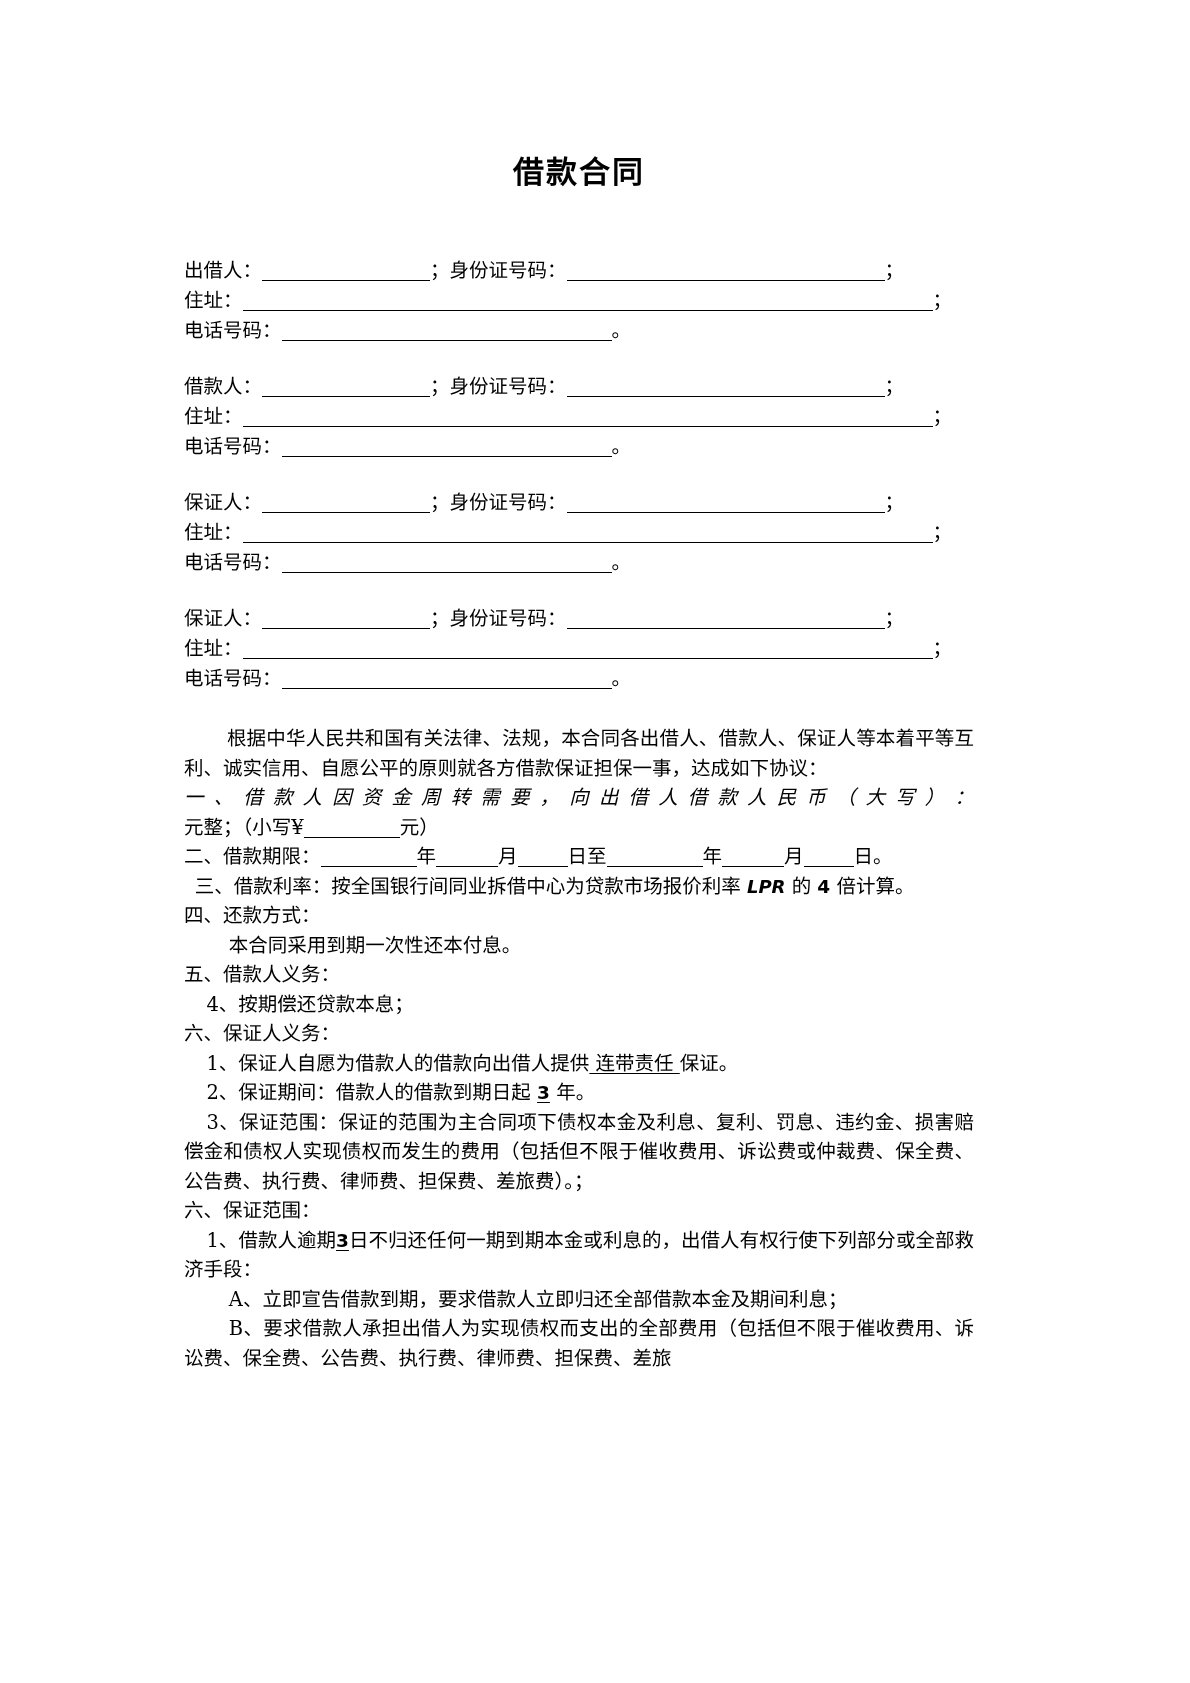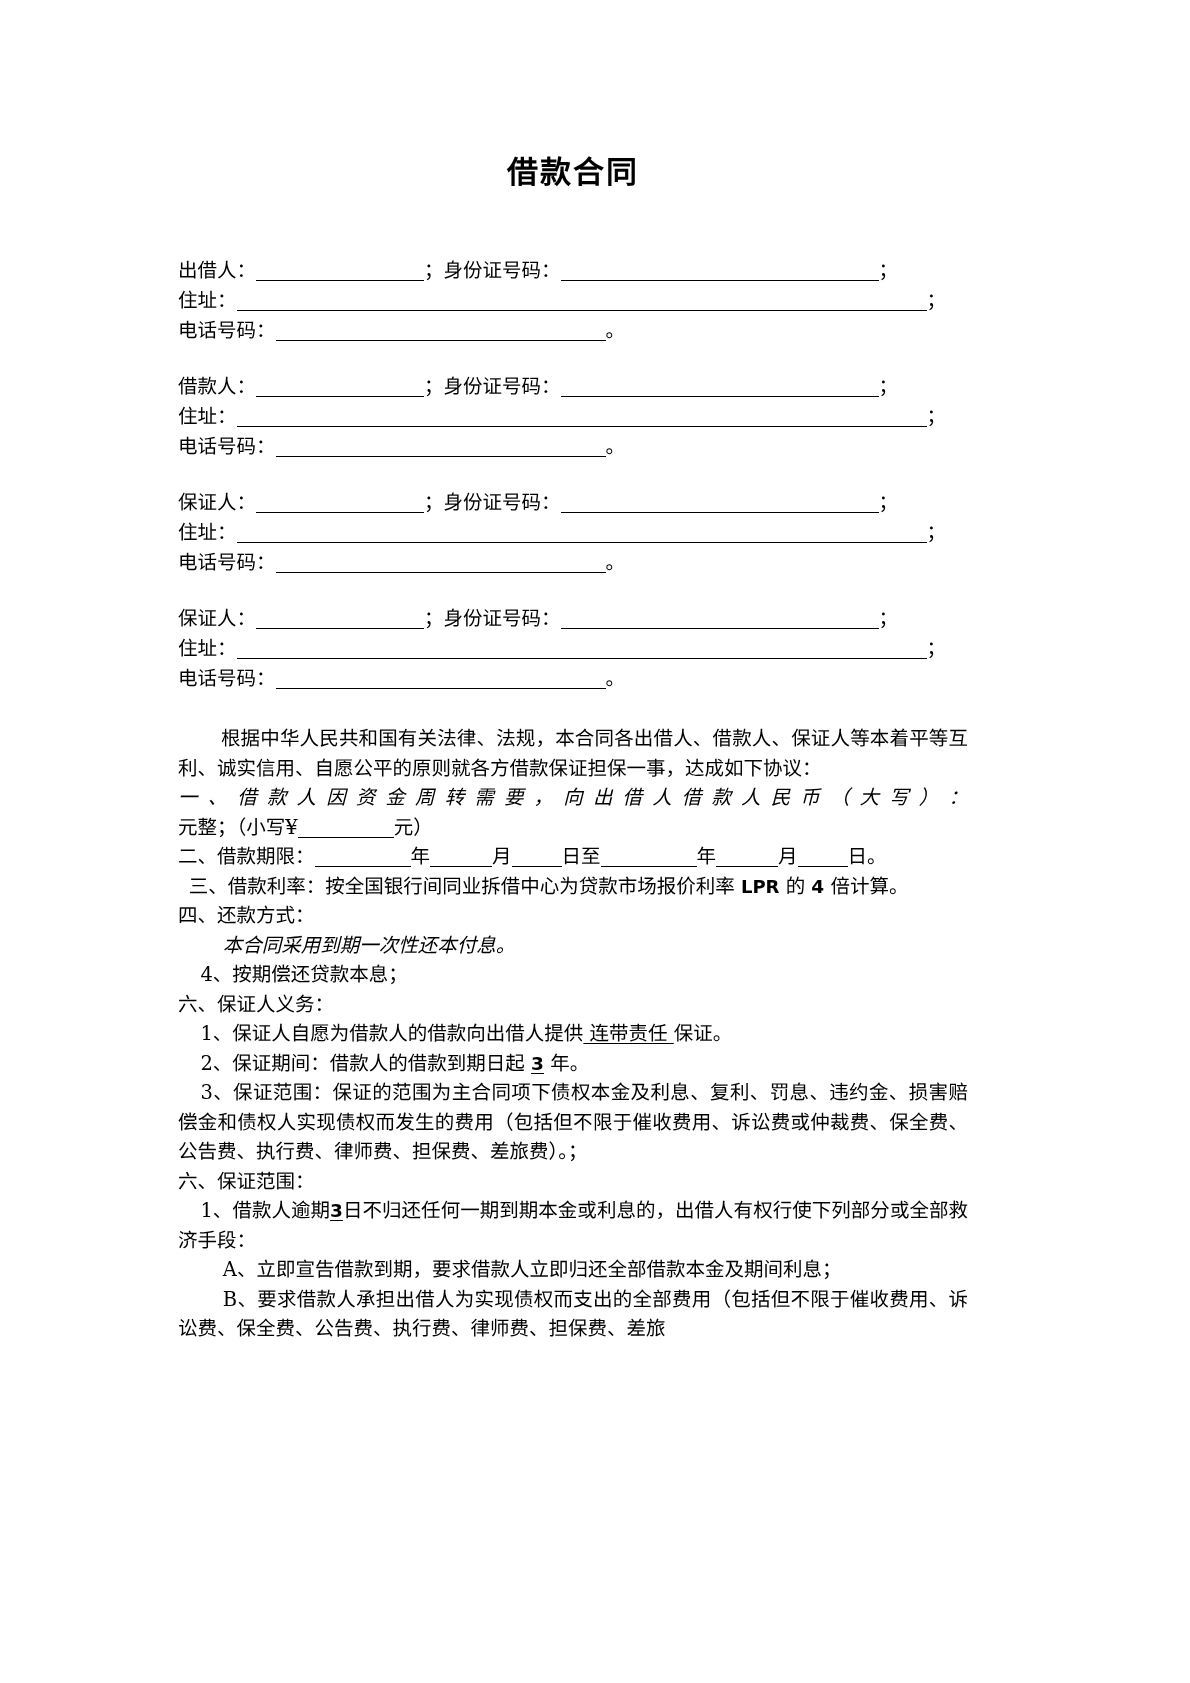--- a/index.html
+++ b/index.html
@@ -16,21 +16,21 @@
     position: relative;
     width: 1190px;
     height: 1683px;
     margin: 0 auto;
     background: #ffffff;
     overflow: hidden;
     box-sizing: border-box;
   }
   .content {
     position: absolute;
-    left: 178px;
+    left: 184px;
     top: 0;
     width: 790px;
   }
 
   
   .doc-title {
     text-align: center;
     font-size: 31px;
     font-weight: bold;
     letter-spacing: 2px;
@@ -85,21 +85,20 @@
     text-align-last: justify;
     font-style: italic;
   }
   .sub1 {
     margin: 0;
     padding-left: 1.15em;
   }
   .sub2 {
     margin: 0;
     padding-left: 2.3em;
-    font-style: italic;
   }
   .sub-hang {
     margin: 0;
     text-indent: 1.15em;
     text-align: justify;
   }
   .sub-hang2 {
     margin: 0;
     text-indent: 2.3em;
     text-align: justify;
@@ -110,20 +109,21 @@
     text-align: justify;
   }
   .u {
     text-decoration: underline;
     text-underline-offset: 3px;
   }
   .lat {
     font-family: "DejaVu Sans", "Liberation Sans", sans-serif;
     font-weight: bold;
     font-size: 18px;
+    font-style: italic;
   }
   .num {
     font-family: "DejaVu Sans", "Liberation Sans", sans-serif;
     font-weight: bold;
     font-size: 18.5px;
   }
   .inl {
     display: inline-block;
     border-bottom: 1.4px solid #000;
     height: 18px;
@@ -201,20 +201,21 @@
       <p class="para just-spread">一、借款人因资金周转需要，向出借人借款人民币（大写）：</p>
       <p class="para"><span>元整；（小写¥</span><span class="inl w-amount"></span><span>元）</span></p>
 
       <p class="para"><span>二、借款期限：</span><span class="inl w-year"></span><span>年</span><span class="inl w-month"></span><span>月</span><span class="inl w-day"></span><span>日至</span><span class="inl w-year"></span><span>年</span><span class="inl w-month"></span><span>月</span><span class="inl w-day"></span><span>日。</span></p>
 
       <p class="indent-run"><span>三、借款利率：按全国银行间同业拆借中心为贷款市场报价利率 </span><span class="lat">LPR</span><span> 的 </span><span class="num">4</span><span> 倍计算。</span></p>
 
       <p class="para">四、还款方式：</p>
       <p class="sub2">本合同采用到期一次性还本付息。</p>
 
+      <p class="para">五、借款人义务：</p>
       <p class="sub1">4、按期偿还贷款本息；</p>
 
       <p class="para">六、保证人义务：</p>
       <p class="sub1"><span>1、保证人自愿为借款人的借款向出借人提供</span><span class="u"> 连带责任 </span><span>保证。</span></p>
       <p class="sub1"><span>2、保证期间：借款人的借款到期日起</span>&nbsp;<span class="u num">3</span>&nbsp;<span>年。</span></p>
       <p class="sub-hang">3、保证范围：保证的范围为主合同项下债权本金及利息、复利、罚息、违约金、损害赔偿金和债权人实现债权而发生的费用（包括但不限于催收费用、诉讼费或仲裁费、保全费、公告费、执行费、律师费、担保费、差旅费）。；</p>
 
       <p class="para">六、保证范围：</p>
       <p class="sub-hang"><span>1、借款人逾期</span><span class="u num">3</span><span>日不归还任何一期到期本金或利息的，出借人有权行使下列部分或全部救济手段：</span></p>
       <p class="sub-hang2">A、立即宣告借款到期，要求借款人立即归还全部借款本金及期间利息；</p>

